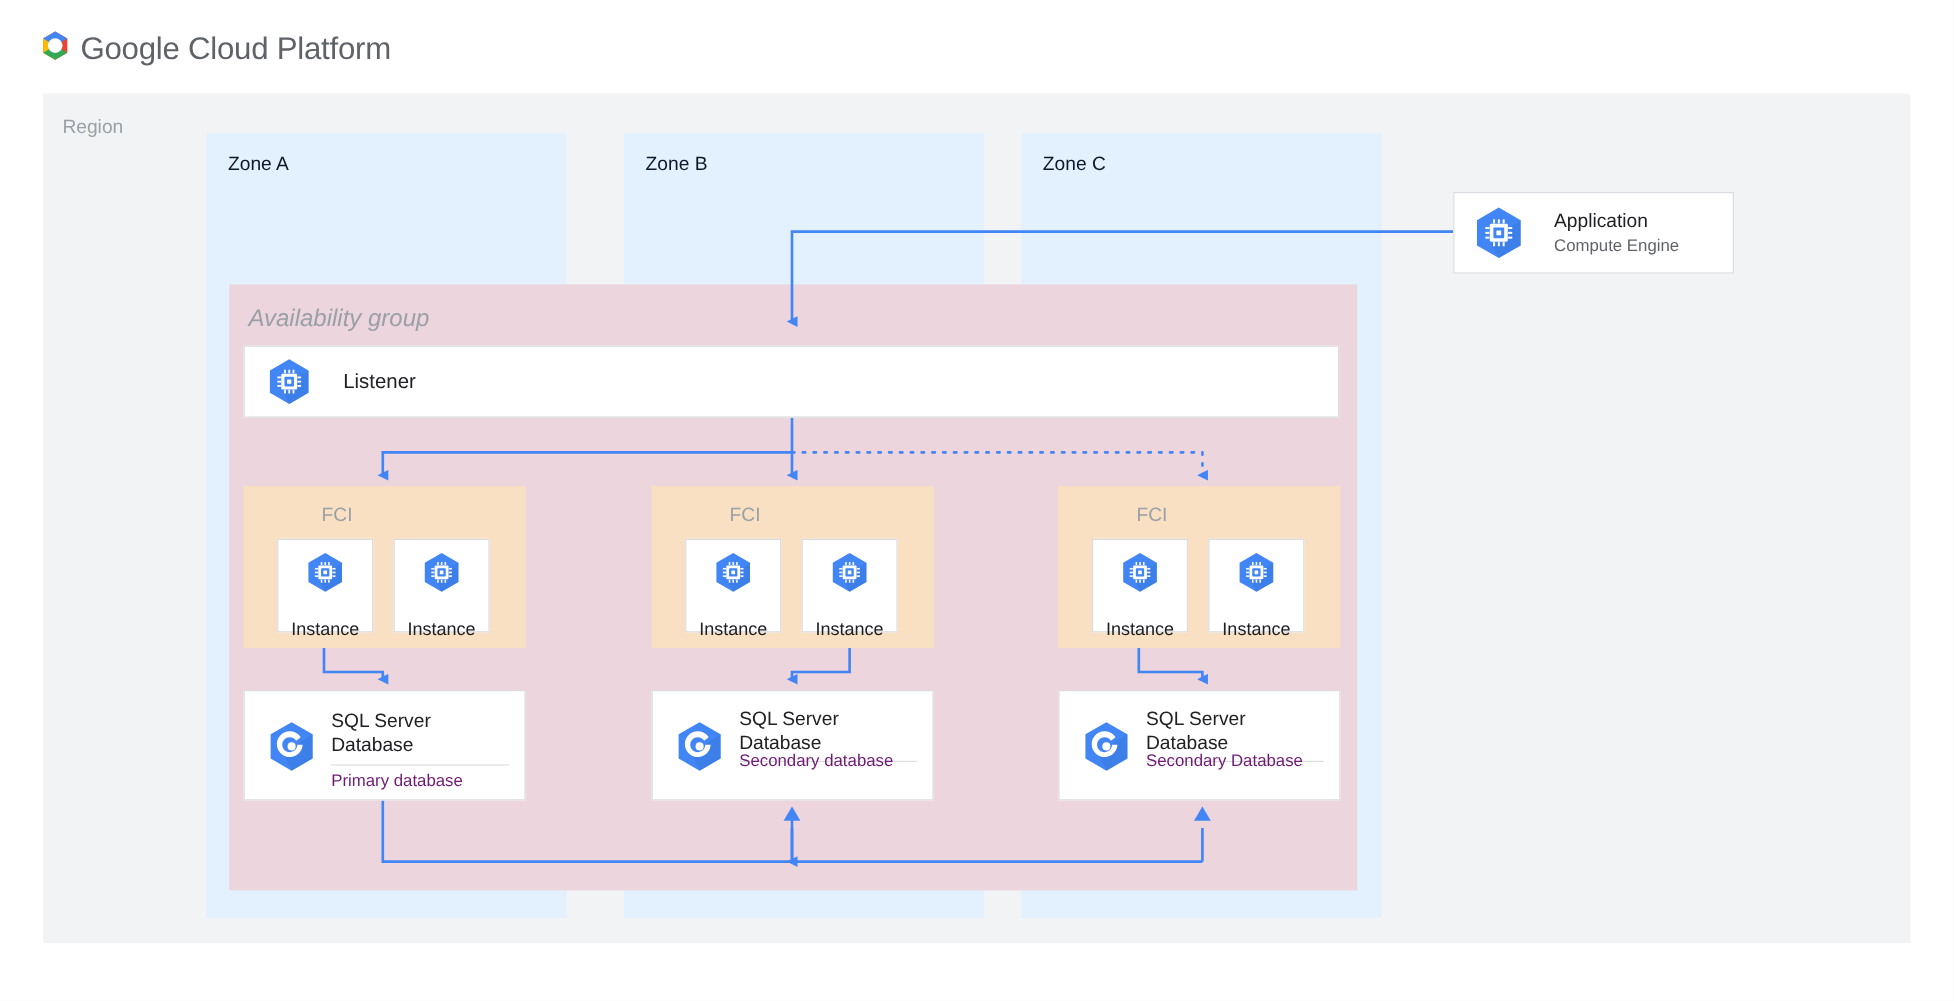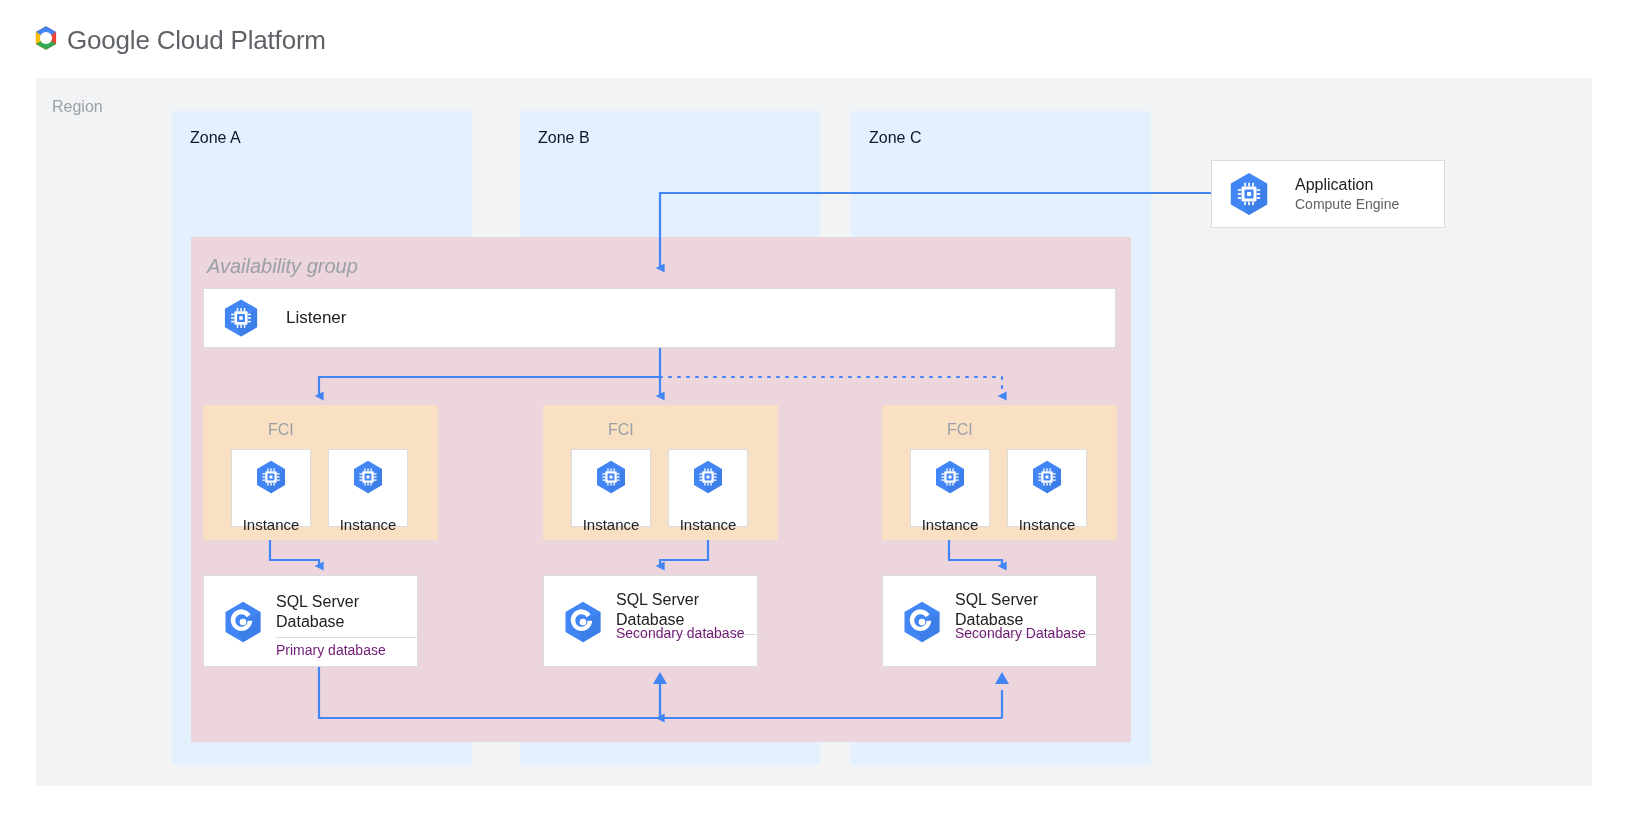--- a/index.html
+++ b/index.html
@@ -70,21 +70,21 @@
     position:absolute;top:44px;width:80px;height:78px;
     background:#fff;border:1px solid #dadce0;box-sizing:border-box;
     display:flex;flex-direction:column;align-items:center;justify-content:flex-start;gap:16px;
   }
   .instance .icon{margin-top:7px;}
   .instance .label{font-size:15px;color:#202124;margin-top:3px;}
   .inst-left{left:28px;}
   .inst-right{left:125px;}
 
   
-  .dbcard{position:absolute;width:215px;height:92px;background:#fff;border:1px solid #dadce0;box-sizing:border-box;}
+  .dbcard{position:absolute;width:235px;height:92px;background:#fff;border:1px solid #dadce0;box-sizing:border-box;}
   #db-a{left:203px;top:575px;}
   #db-b{left:543px;top:575px;}
   #db-c{left:882px;top:575px;}
   .dbcard .icon{position:absolute;left:14px;top:21px;}
   .dbcard .dbtitle{position:absolute;left:72px;top:16px;font-size:16px;color:#202124;line-height:1.27;width:150px;}
   .dbcard .divider{position:absolute;left:72px;top:61px;width:148px;height:1px;background:#dadce0;}
   .dbcard .dbsub{position:absolute;left:72px;top:65px;font-size:14px;color:#701a75;line-height:1.3;width:150px;}
   .dbcard.two-line-sub .dbtitle{top:14px;}
   .dbcard.two-line-sub .divider{top:58px;}
   .dbcard.two-line-sub .dbsub{top:48px;}

